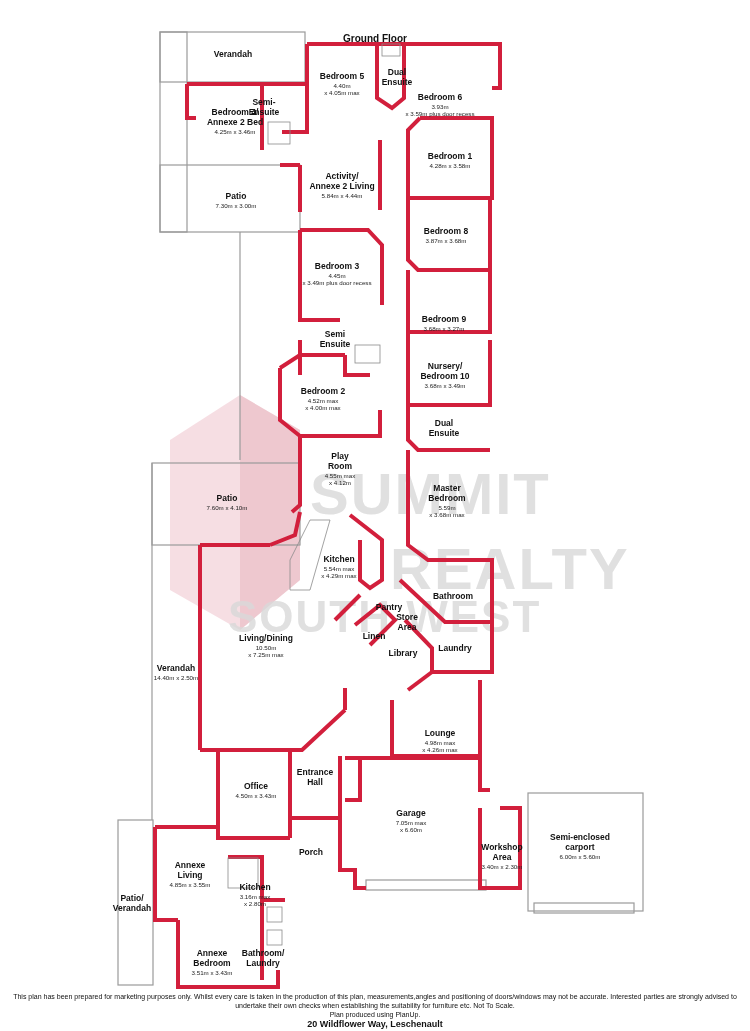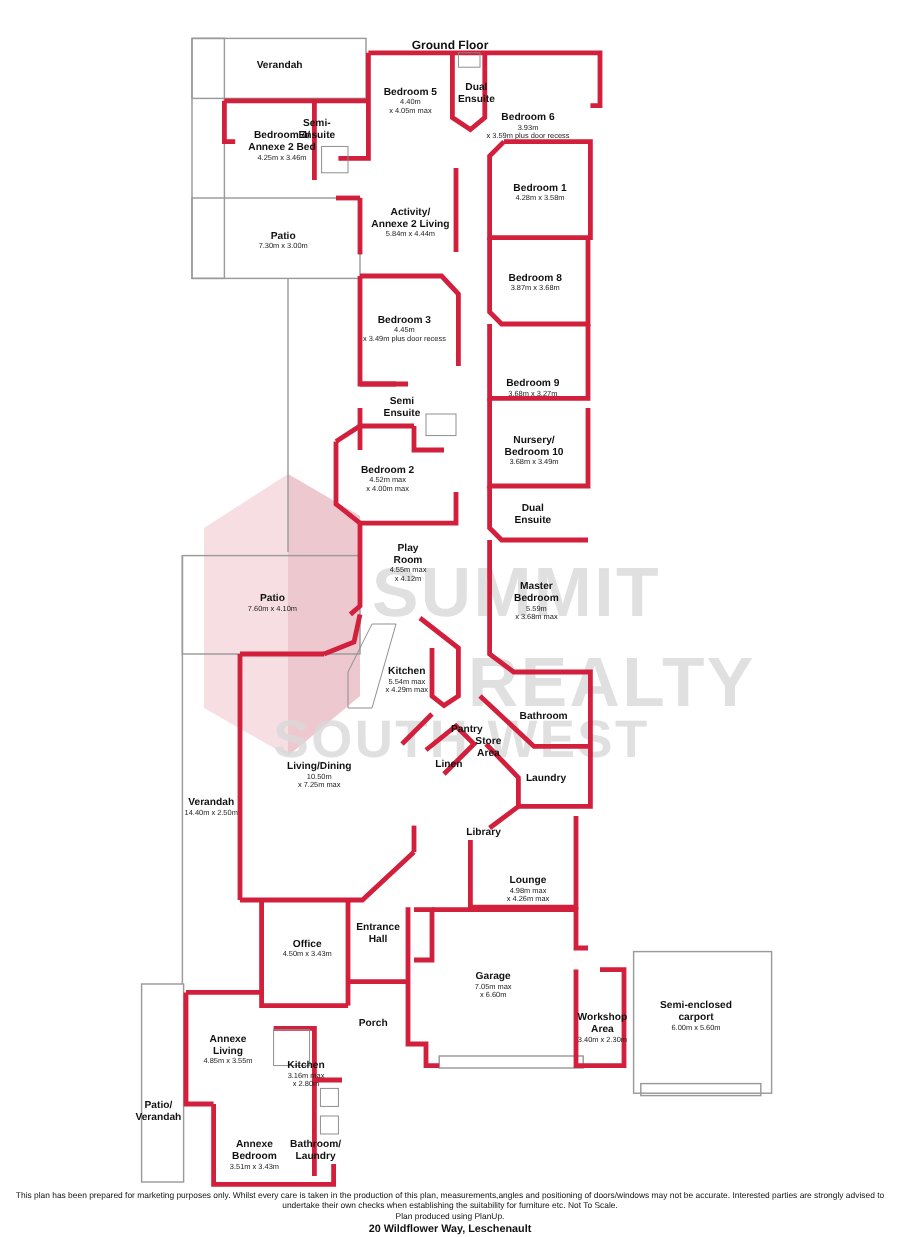--- a/index.html
+++ b/index.html
@@ -198,21 +198,21 @@
       <span class="nm">Living/Dining</span>
       <span class="dm">10.50m<br>x 7.25m max</span>
     </div>
     <div class="room" style="left: 455px; top: 644px;">
       <span class="nm">Laundry</span>
     </div>
     <div class="room" style="left: 176px; top: 664px;">
       <span class="nm">Verandah</span>
       <span class="dm">14.40m x 2.50m</span>
     </div>
-    <div class="room" style="left: 403px; top: 689px; text-align: right;">
+    <div class="room" style="left: 403px; top: 649px; text-align: right;">
       <span class="nm">Library</span>
     </div>
     <div class="room" style="left: 440px; top: 705px; margin-top: 24px;">
       <span class="nm">Lounge</span>
       <span class="dm">4.98m max<br>x 4.26m max</span>
     </div>
     <div class="room" style="left: 315px; top: 768px;">
       <span class="nm">Entrance<br>Hall</span>
     </div>
     <div class="room" style="left: 256px; top: 782px;">
@@ -235,21 +235,21 @@
       <span class="nm">Porch</span>
     </div>
     <div class="room" style="left: 190px; top: 861px;">
       <span class="nm">Annexe<br>Living</span>
       <span class="dm">4.85m x 3.55m</span>
     </div>
     <div class="room" style="left: 255px; top: 883px;">
       <span class="nm">Kitchen</span>
       <span class="dm">3.16m max<br>x 2.80m</span>
     </div>
-    <div class="room" style="left: 132px; top: 916px;">
+    <div class="room" style="left: 132px; top: 894px;">
       <span class="nm">Patio/<br>Verandah</span>
     </div>
     <div class="room" style="left: 263px; top: 949px;">
       <span class="nm">Bathroom/<br>Laundry</span>
     </div>
     <div class="room" style="left: 212px; top: 949px;">
       <span class="nm">Annexe<br>Bedroom</span>
       <span class="dm">3.51m x 3.43m</span>
     </div>
   </div>

